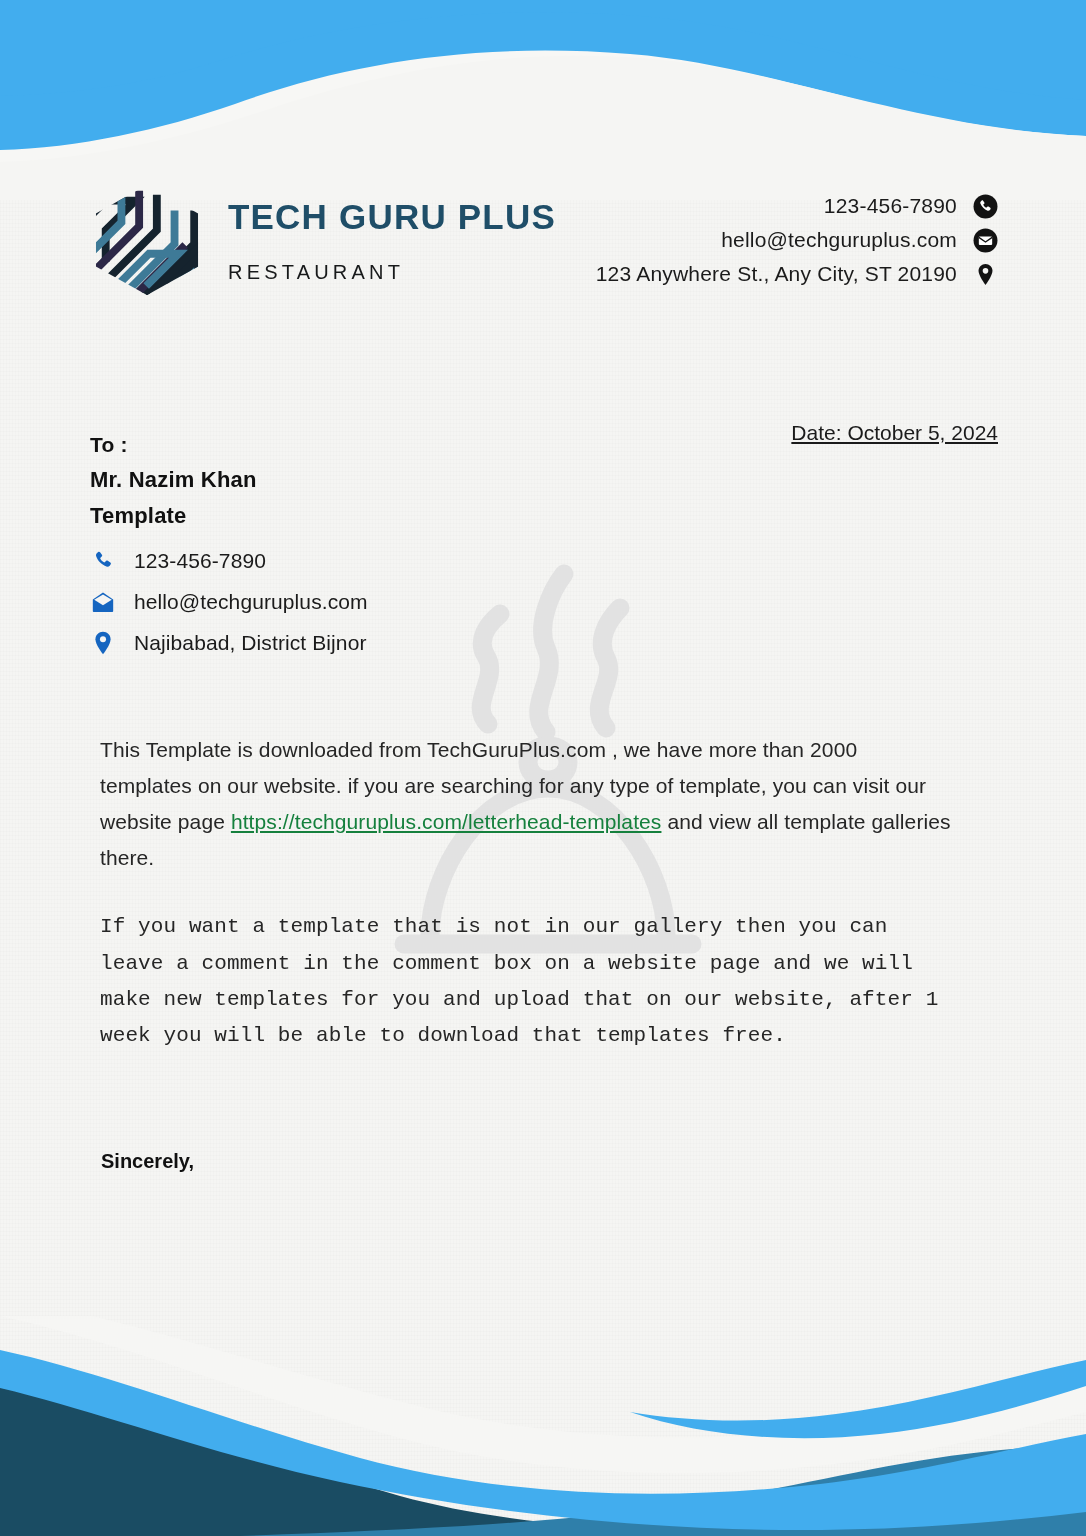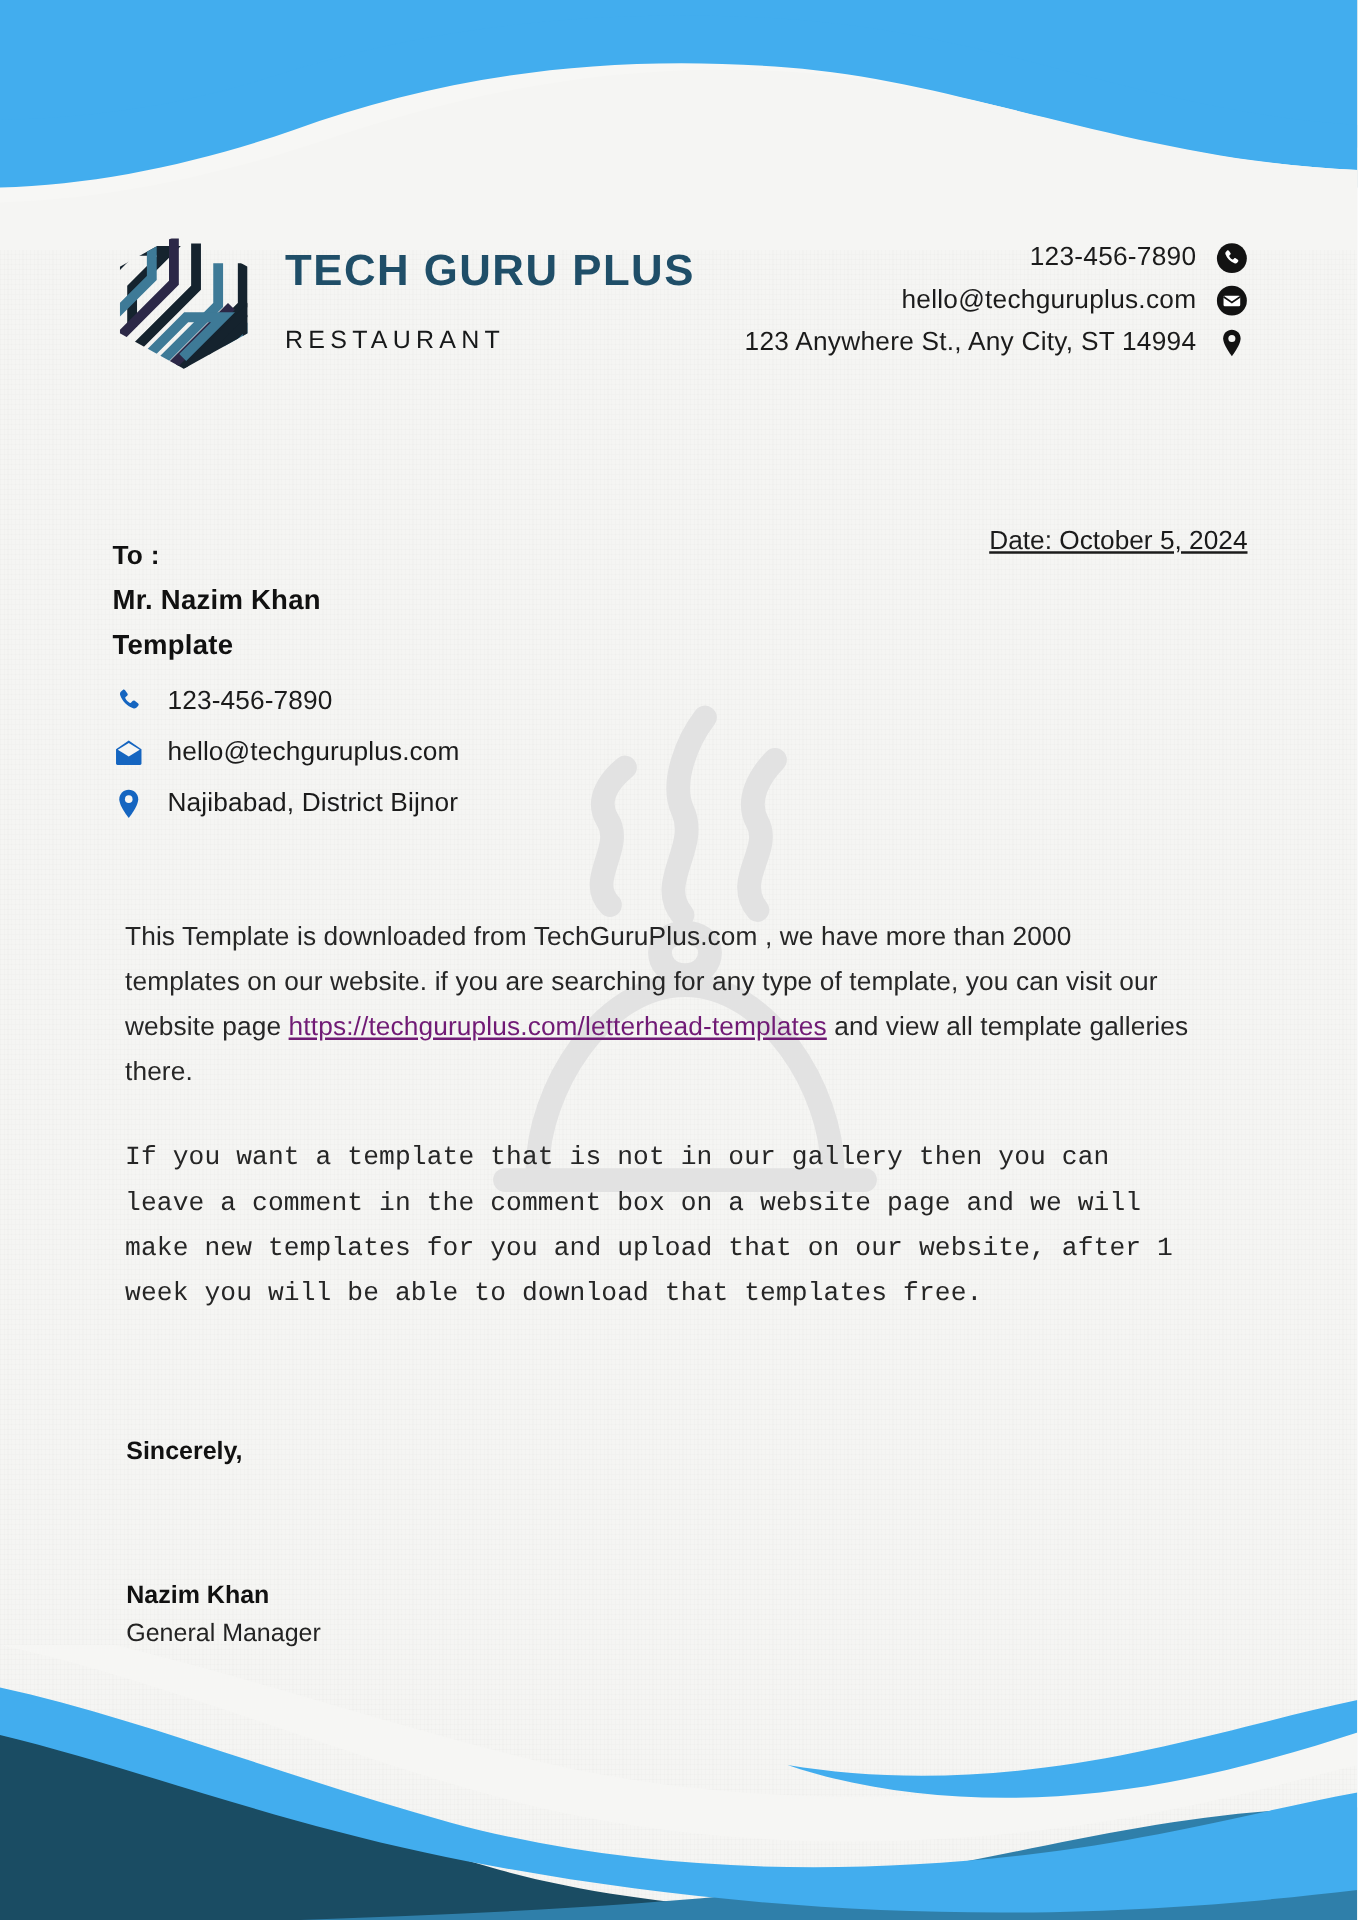--- a/index.html
+++ b/index.html
@@ -169,21 +169,21 @@
   .para {
     font-size: 21px;
     color: #262626;
     line-height: 1.72;
     letter-spacing: 0.1px;
     margin: 0 0 33px 0;
     text-align: left;
   }
   .para:last-child { margin-bottom: 12px; font-family: Liberation Mono, monospace; }
   .body-link {
-    color: #701a75;
+    color: #15803d;
     text-decoration: underline;
     text-underline-offset: 2px;
   }
 
   
   .sign-off {
     position: absolute;
     left: 101px;
     top: 1150px;
     font-size: 20px;
@@ -322,21 +322,21 @@
         <div class="hc-row">
           <span class="hc-text">hello@techguruplus.com</span>
           <svg class="hc-icon" viewBox="0 0 24 24">
             <circle cx="12" cy="12" r="11.5" fill="#121212"></circle>
             <rect x="5.6" y="8.2" width="12.8" height="8.2" rx="1" fill="#ffffff"></rect>
             <path d="M5.6,9.0 L12,13.4 L18.4,9.0" fill="none" stroke="#121212" stroke-width="1.3"></path>
           </svg>
         </div>
 
         <div class="hc-row">
-          <span class="hc-text">123 Anywhere St., Any City, ST 14994</span>
+          <span class="hc-text">123 Anywhere St., Any City, ST 20190</span>
           <svg class="hc-icon" viewBox="0 0 24 24">
             <path fill="#121212" d="M12,1.8c-3.7,0-6.7,3-6.7,6.7c0,4.9,6.7,13.6,6.7,13.6s6.7-8.7,6.7-13.6C18.7,4.8,15.7,1.8,12,1.8z"></path>
             <circle cx="12" cy="8.5" r="2.7" fill="#f5f5f3"></circle>
           </svg>
         </div>
 
       </div>
     </div>
 
     <div class="to-block">
@@ -384,19 +384,15 @@
       </p>
 
       <p class="para">
         <span>If you want a template that is not in our gallery then you can leave a comment in the comment box on a website page and we will make new templates for you and upload that on our website, after 1 week you will be able to download that templates free.</span>
       </p>
 
     </div>
 
     <div class="sign-off">Sincerely,</div>
 
-    <div class="signer">
-      <div class="signer-name">Nazim Khan</div>
-      <div class="signer-title">General Manager</div>
-    </div>
 
   </div>
 </div>
 
 </body></html>

